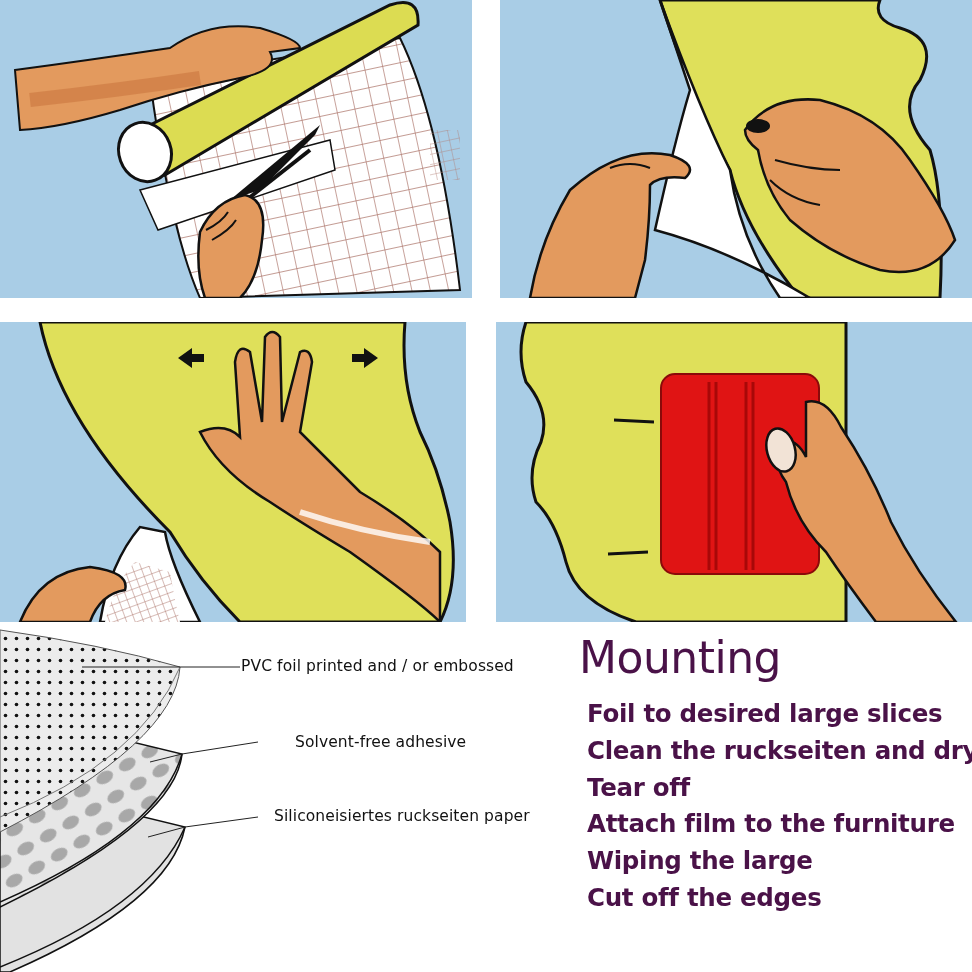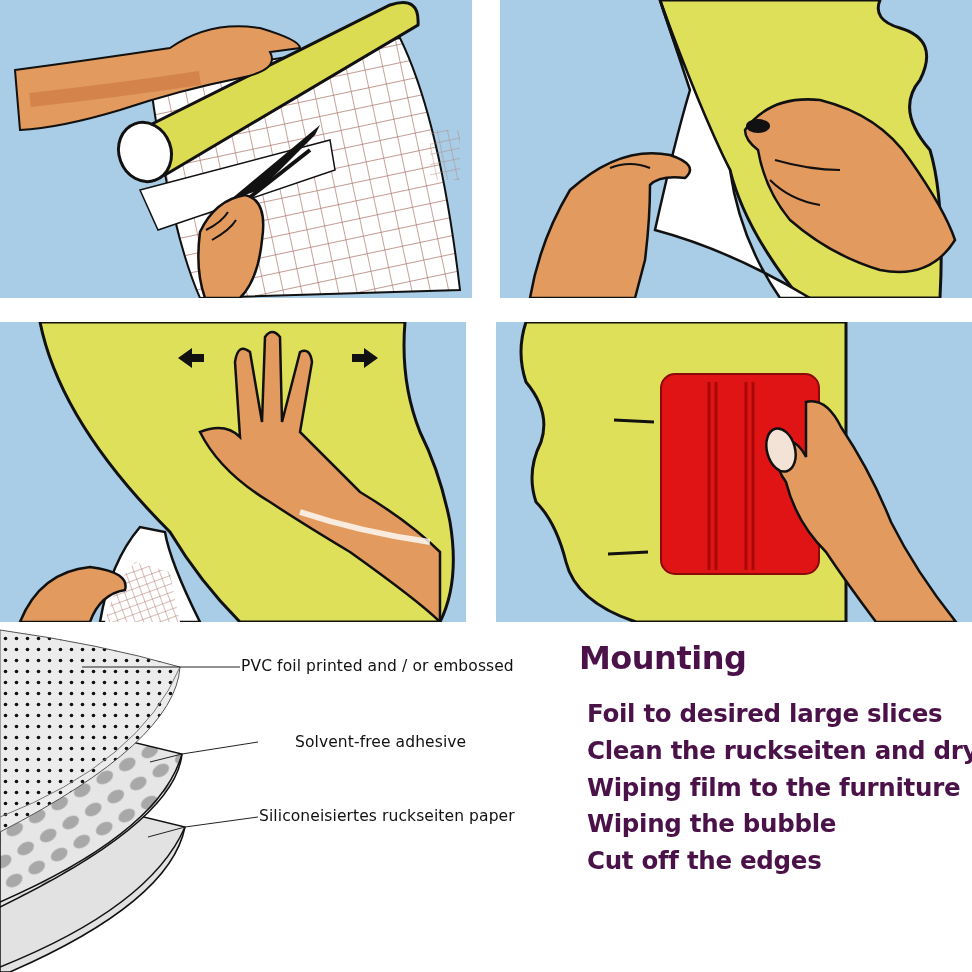--- a/index.html
+++ b/index.html
@@ -9,23 +9,23 @@
   #p1 { left: 0; top: 0; width: 472px; height: 298px; }
   #p2 { left: 500px; top: 0; width: 472px; height: 298px; }
   #p3 { left: 0; top: 322px; width: 466px; height: 300px; }
   #p4 { left: 496px; top: 322px; width: 476px; height: 300px; }
   .bottom { position: absolute; left: 0; top: 622px; width: 972px; height: 350px; background: #ffffff; }
   .layers { position: absolute; left: 0; top: 0; width: 580px; height: 350px; }
   .layers svg { position: absolute; left: 0; top: 0; }
   .layer-label { position: absolute; font-family: "DejaVu Sans", sans-serif; font-size: 15.5px; color: #111111; white-space: nowrap; letter-spacing: 0.1px; }
   #lbl-pvc { left: 241px; top: 35px; }
   #lbl-adh { left: 259px; top: 111px; margin-left: 36px; }
-  #lbl-sil { left: 259px; top: 185px; }
+  #lbl-sil { left: 274px; top: 185px; }
   .mounting { position: absolute; left: 579px; top: 10px; width: 393px; }
-  .mount-title { font-family: "DejaVu Sans", sans-serif; font-weight: bold; font-size: 32px; color: #4a1248; line-height: 52px; margin: 0 0 12px 0; letter-spacing: -0.5px; }
+  .mount-title { font-family: "DejaVu Sans", sans-serif; font-weight: normal; font-size: 44px; color: #4a1248; line-height: 52px; margin: 0 0 12px 0; letter-spacing: -0.5px; }
   .steps { list-style: none; margin: 8px; padding: 0; }
   .steps li { font-family: "DejaVu Sans", sans-serif; font-weight: bold; font-size: 24.5px; color: #4a1248; line-height: 36.8px; white-space: nowrap; letter-spacing: -0.3px; }
 </style>
 </head>
 <body>
 
 <div class="panel" id="p1">
   <svg viewBox="0 0 472 298">
     <defs>
       <pattern id="grid1" width="18" height="18" patternUnits="userSpaceOnUse" patternTransform="rotate(-12)">
@@ -136,18 +136,19 @@
     <div class="layer-label" id="lbl-pvc">PVC foil printed and / or embossed</div>
     <div class="layer-label" id="lbl-adh">Solvent-free adhesive</div>
     <div class="layer-label" id="lbl-sil">Siliconeisiertes ruckseiten paper</div>
   </div>
 
   <div class="mounting">
     <div class="mount-title">Mounting</div>
     <ul class="steps">
       <li>Foil to desired large slices</li>
       <li>Clean the ruckseiten and dry</li>
-      <li>Wiping film to the furniture</li>
-      <li>Wiping the bubble</li>
+      <li>Tear off</li>
+      <li>Attach film to the furniture</li>
+      <li>Wiping the large</li>
       <li>Cut off the edges</li>
     </ul>
   </div>
 </div>
 
 </body></html>

